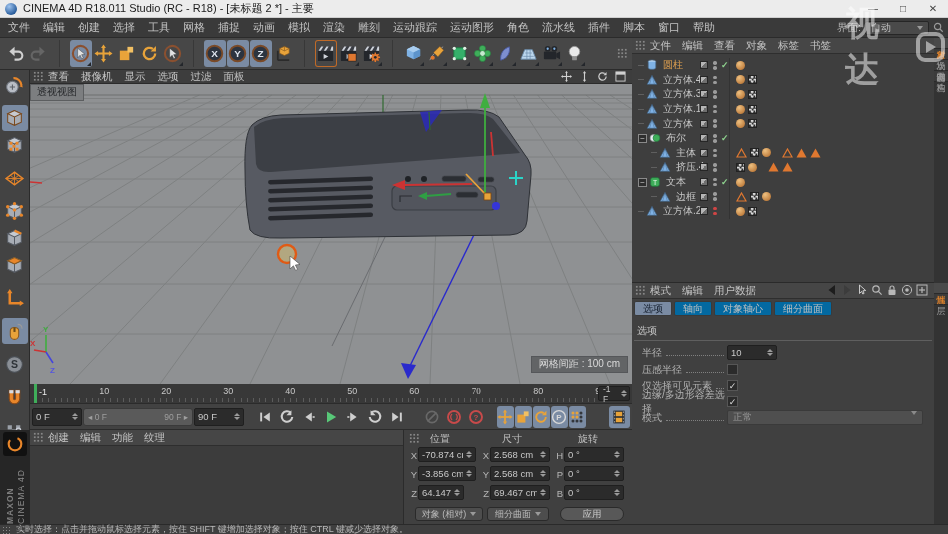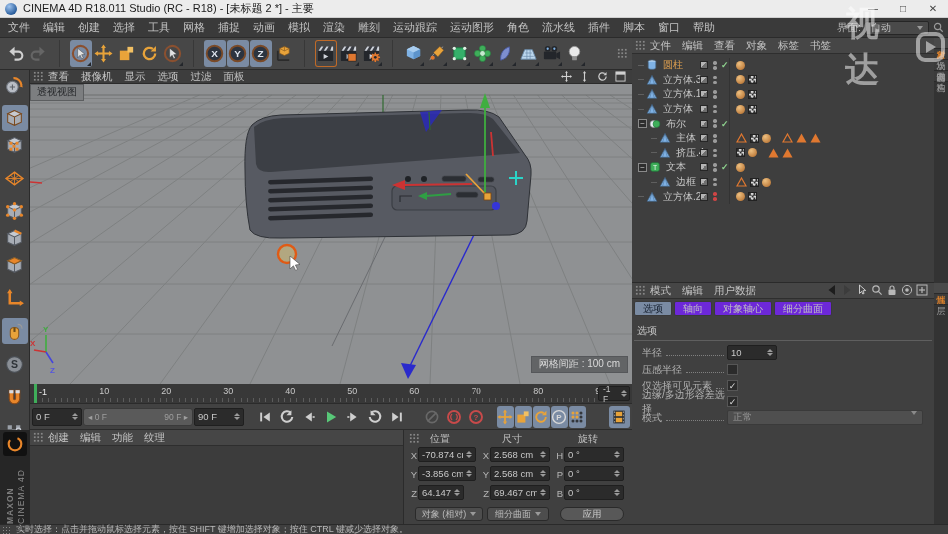--- a/index.html
+++ b/index.html
@@ -108,21 +108,21 @@
   .tg-phong{width:9px;height:9px;border-radius:50%;background:radial-gradient(circle at 35% 30%,#eec080,#b06828);flex:0 0 auto}
   .tg-texture{width:9px;height:9px;background:repeating-conic-gradient(#d8d8d8 0% 25%,#2e2e2e 0% 50%);background-size:4.5px 4.5px;border:1px solid #222;flex:0 0 auto}
   .tg-gap{width:5px;flex:0 0 auto}
   
   #amgr{left:632px;top:283px;width:302px;height:241px;background:#404040;position:absolute}
   #amgr .aicons{margin-left:auto;display:flex;align-items:center;gap:3px;padding-right:6px}
   #amgr .aicons svg{width:12px;height:12px}
   #amgr .toolrow{display:flex;align-items:center;height:16px;margin:3px 0 2px 4px;font-size:10.5px;color:#d2d2d2;gap:5px}
   #amgr .toolrow svg{width:13px;height:13px}
   #amgr .tabs{display:flex;gap:2px;margin:2px 0 0 2px}
-  .atab{height:15px;padding:0 8px;font-size:10px;color:#c0c0c0;background:#6d28d9;border:1px solid #3a3a3a;display:flex;align-items:center;border-radius:2px}
+  .atab{height:15px;padding:0 8px;font-size:10px;color:#c0c0c0;background:#0369a1;border:1px solid #3a3a3a;display:flex;align-items:center;border-radius:2px}
   .atab.active{background:#7a8ba3;color:#141e2c}
   .asec{margin:8px 2px 3px 2px;padding:0 0 2px 3px;font-size:10px;color:#c8c8c8;border-bottom:1px solid #5f5f5f}
   .frow{position:relative;display:flex;align-items:center;height:15px;margin:1px 0 1px 10px;font-size:10px;color:#b2b2b2}
   .flabel{width:85px;display:flex;align-items:baseline;overflow:hidden;flex:0 0 auto}
   .flabel b{flex:1;border-bottom:1px dotted #808080;margin:0 3px 2px 4px;min-width:0;font-weight:normal}
   .frow.spinrow{height:17px}
   .spinbox{width:50px;height:15px}
   .cb{width:11px;height:11px;background:#2b2b2b;border:1px solid #565656;display:flex;align-items:center;justify-content:center;color:#dcdcdc;font-size:9px}
   .fsel{width:196px;height:15px;background:#4f4f4f;border:1px solid #3a3a3a;border-radius:2px;color:#9a9a9a;font-size:9.5px;display:flex;align-items:flex-start;justify-content:space-between;padding:0 5px}
   .fsel::after{content:"";border-left:3.5px solid transparent;border-right:3.5px solid transparent;border-top:4px solid #8a8a8a}
@@ -938,20 +938,38 @@
           <span class="tg-phong" style="display: inline-flex;"></span>
         </span>
       </div>
       <div class="orow">
         <span style="width: 2px; flex: 0 0 auto;"></span>
         <span class="dash"></span>
         <span class="oicon"><svg viewBox="0 0 14 14">
             <path d="M7 1.8 12.6 12H1.4Z" fill="#7fb2e5" stroke="#3f5f7f" stroke-width="0.8"></path>
             <path d="M7 1.8 4.2 12M7 1.8 9.8 12" stroke="#3f5f7f" stroke-width="0.5" fill="none"></path>
           </svg></span>
+        <span class="oname">立方体.4</span>
+        <span class="lay"></span>
+        <span class="dots">
+          <i></i>
+          <i></i>
+        </span>
+        <span class="tags">
+          <span class="tg-phong" style="display: inline-flex;"></span>
+          <span class="tg-texture" style="display: inline-flex;"></span>
+        </span>
+      </div>
+      <div class="orow">
+        <span style="width: 2px; flex: 0 0 auto;"></span>
+        <span class="dash"></span>
+        <span class="oicon"><svg viewBox="0 0 14 14">
+            <path d="M7 1.8 12.6 12H1.4Z" fill="#7fb2e5" stroke="#3f5f7f" stroke-width="0.8"></path>
+            <path d="M7 1.8 4.2 12M7 1.8 9.8 12" stroke="#3f5f7f" stroke-width="0.5" fill="none"></path>
+          </svg></span>
         <span class="oname">立方体.3</span>
         <span class="lay"></span>
         <span class="dots">
           <i></i>
           <i></i>
         </span>
         <span class="tags">
           <span class="tg-phong" style="display: inline-flex;"></span>
           <span class="tg-texture" style="display: inline-flex;"></span>
         </span>

